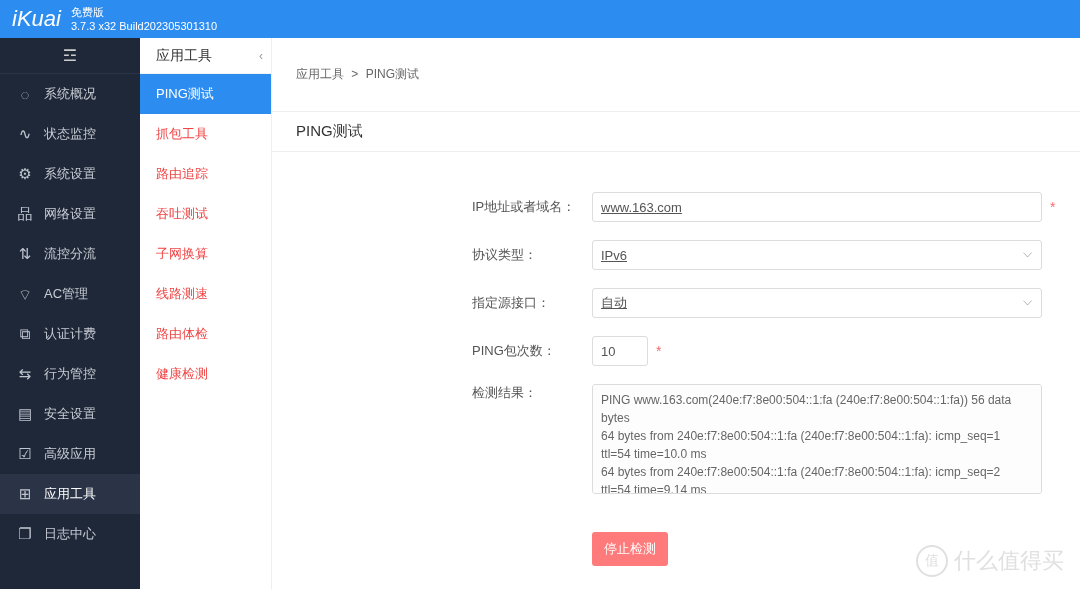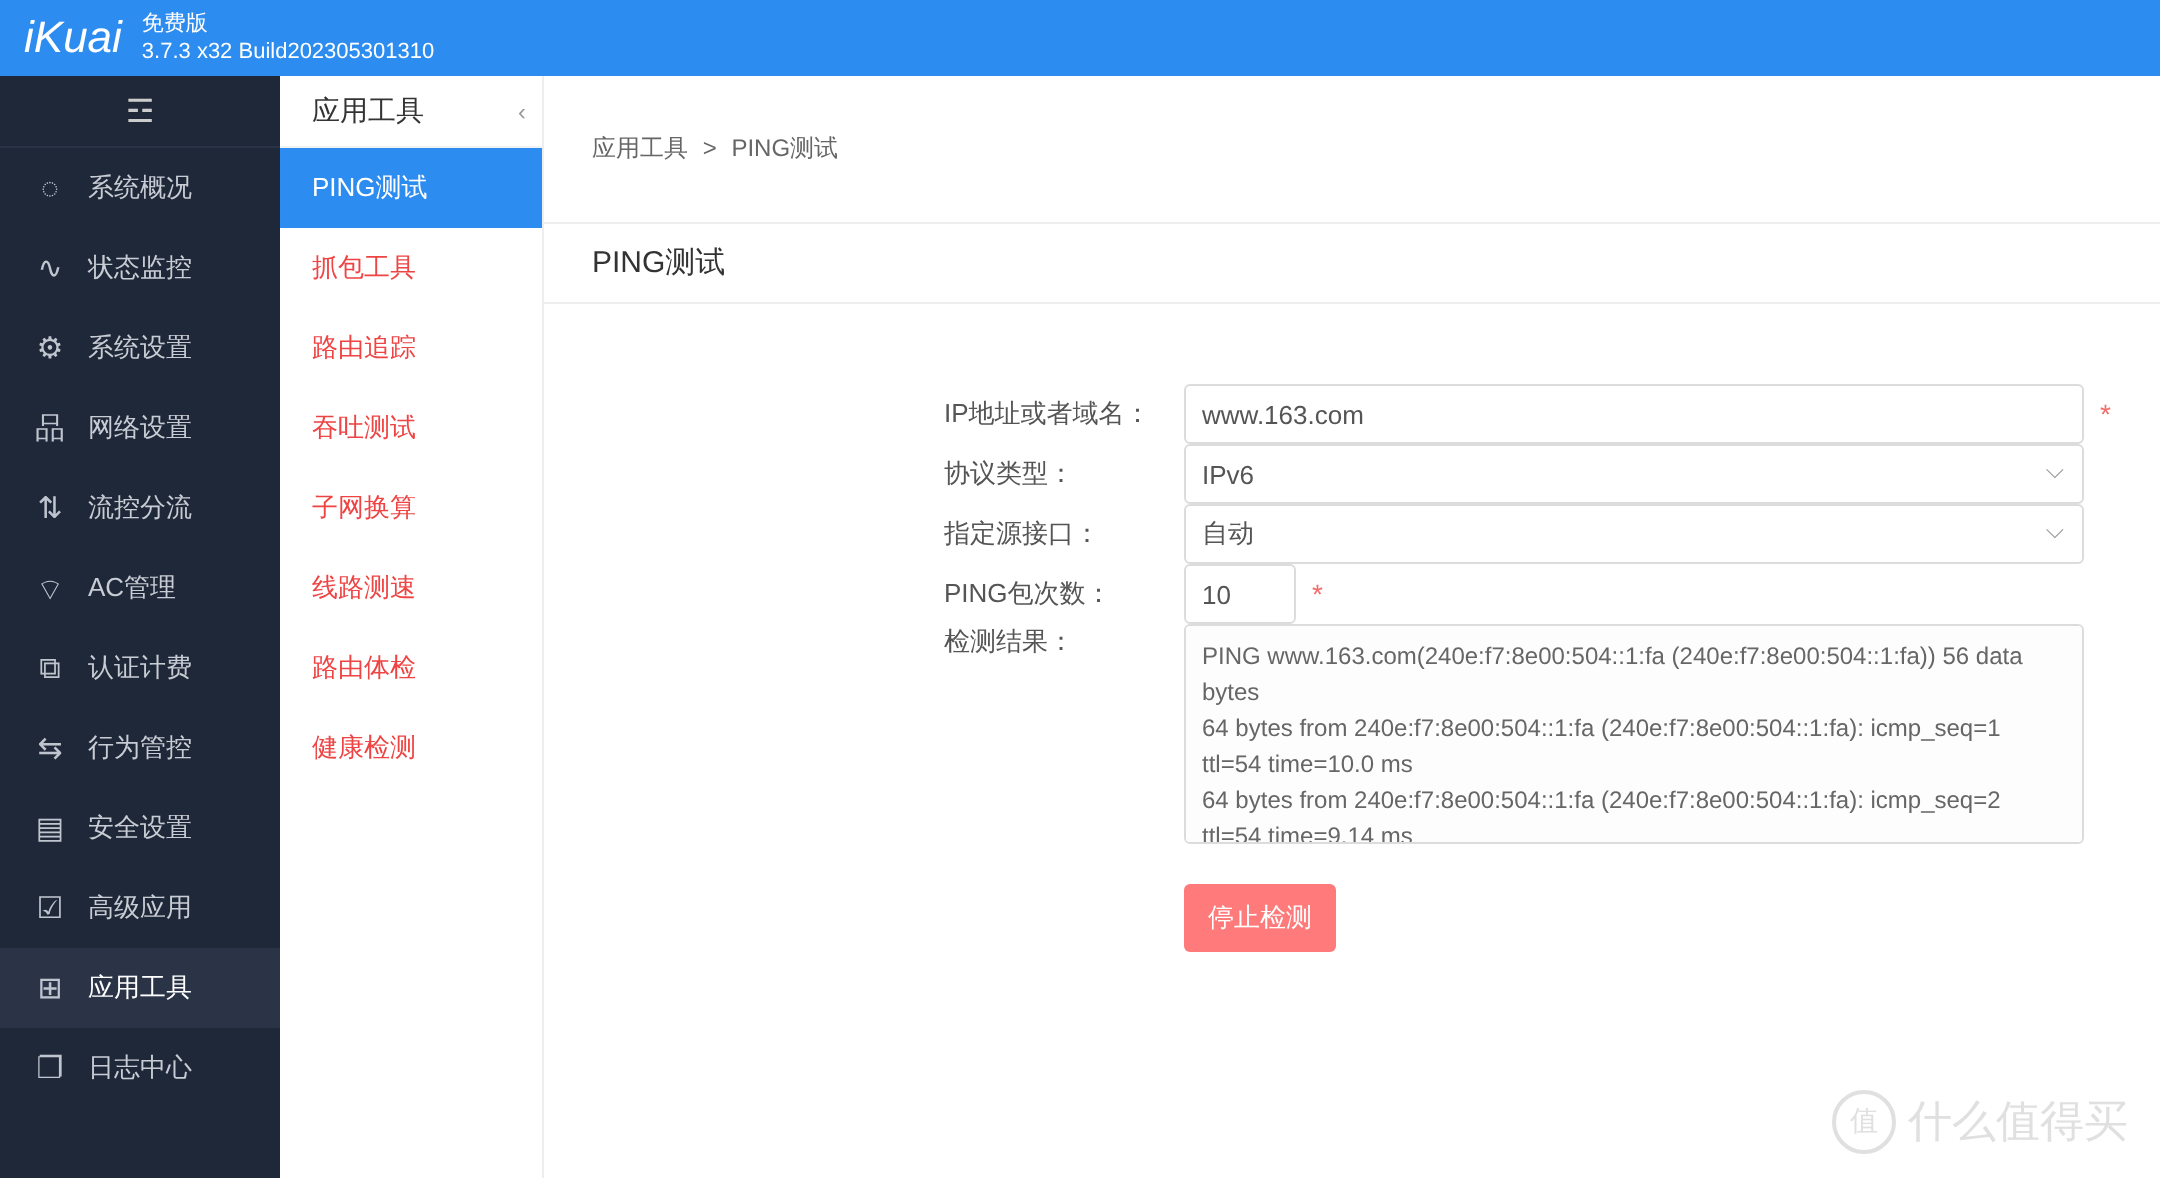--- a/index.html
+++ b/index.html
@@ -113,37 +113,38 @@
       font-size: 15px;
       color: #333;
       border-bottom: 1px solid #eee;
     }
     .form-area {
       padding: 40px 20px 20px 200px;
     }
     .form-row {
       display: flex;
       align-items: center;
+      margin-bottom: 18px;
     }
     .form-label {
       width: 120px;
       text-align: left;
       font-size: 13px;
       color: #555;
     }
     .form-control {
       height: 30px;
       border: 1px solid #dcdcdc;
       border-radius: 3px;
       padding: 0 8px;
       font-size: 13px;
       color: #555;
       background:#fff;
     }
-    .form-input-wide { width: 450px; }
+    .form-input-wide { width: 450px; text-decoration: underline; }
     .form-input-small { width: 56px; }
     .req { color: #f56c6c; margin-left: 8px; font-size: 14px; }
     .select-wrap {
       position: relative;
       display: inline-block;
     }
     .select-wrap::after {
       content: "⌵";
       position: absolute;
       right: 10px;

